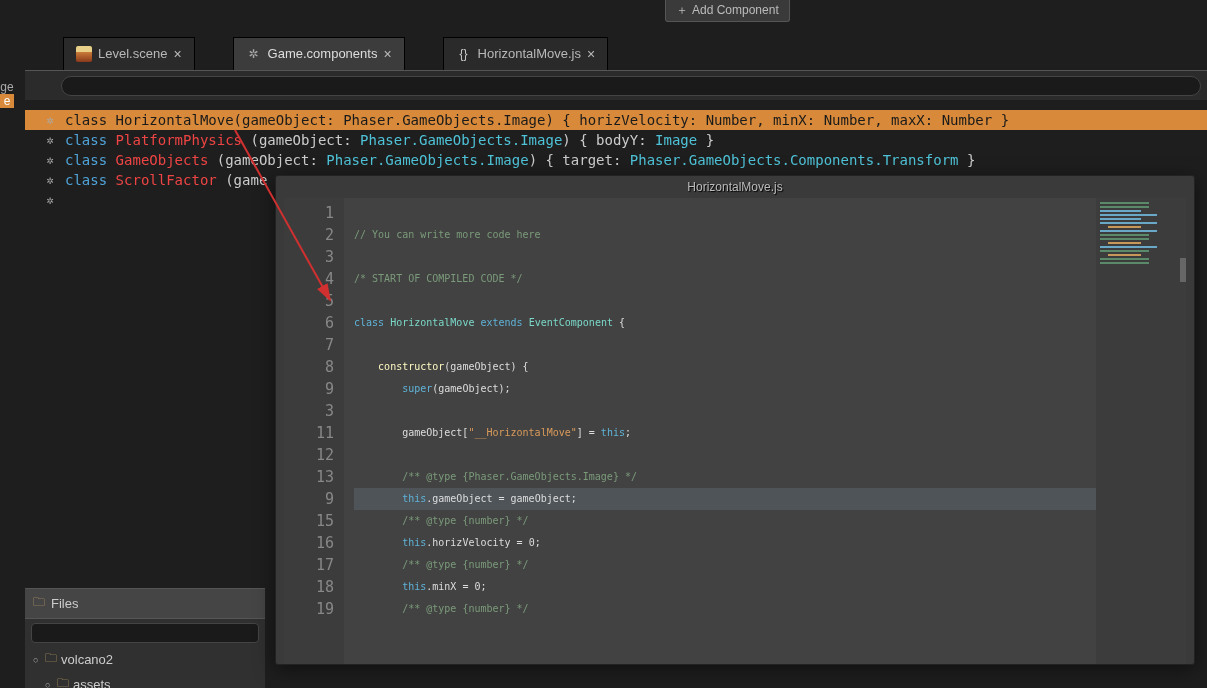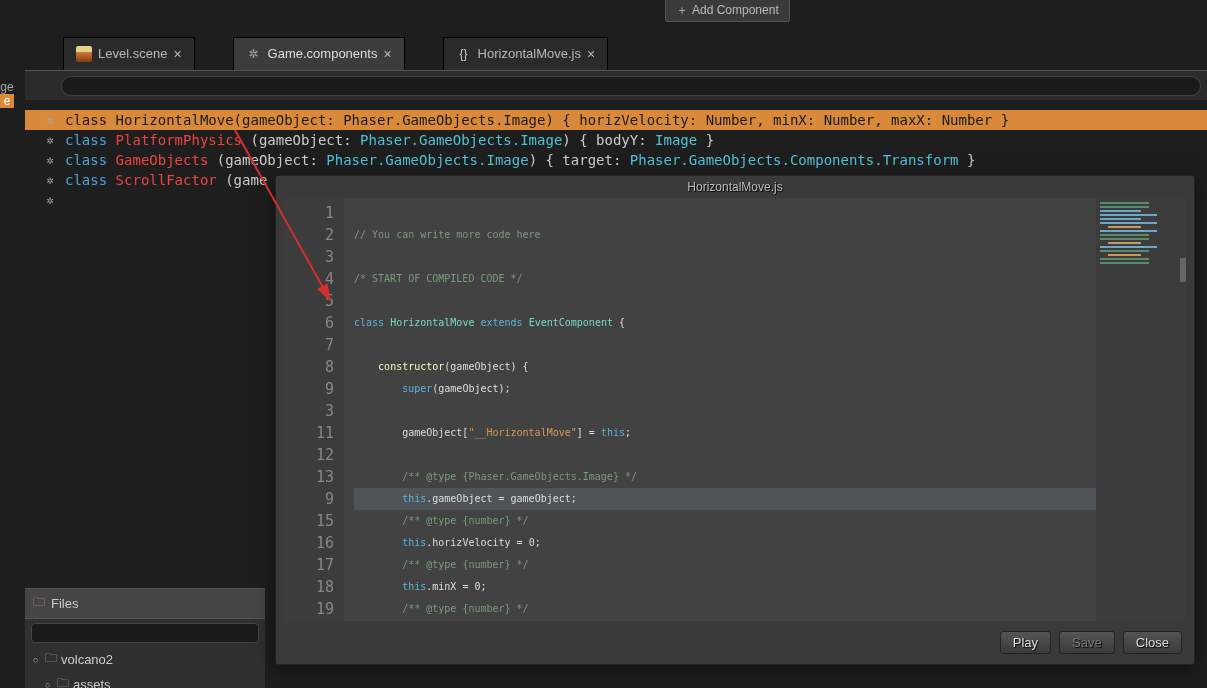--- a/index.html
+++ b/index.html
@@ -272,25 +272,20 @@
         <div class="mm-line mm-d"></div>
           <div class="mm-line mm-c"></div>
         <div class="mm-line mm-a"></div>
           <div class="mm-line mm-d"></div>
         <div class="mm-line mm-a"></div>
           <div class="mm-line mm-a"></div>
       </div>
       <div class="mm-sel"></div>
     </div>
   </div>
-  <div class="preview-footer">
-    <button>Play</button>
-    <button class="disabled">Save</button>
-    <button>Close</button>
-  </div>
 </div>
 
 <svg class="arrow" width="120" height="200">
   <defs>
     <marker id="ah" markerWidth="10" markerHeight="10" refX="8" refY="3" orient="auto">
       <path d="M0,0 L9,3 L0,6 Z" fill="#d03030"></path>
     </marker>
   </defs>
   <line x1="5" y1="10" x2="100" y2="180" stroke="#d03030" stroke-width="2" marker-end="url(#ah)"></line>
 </svg>

